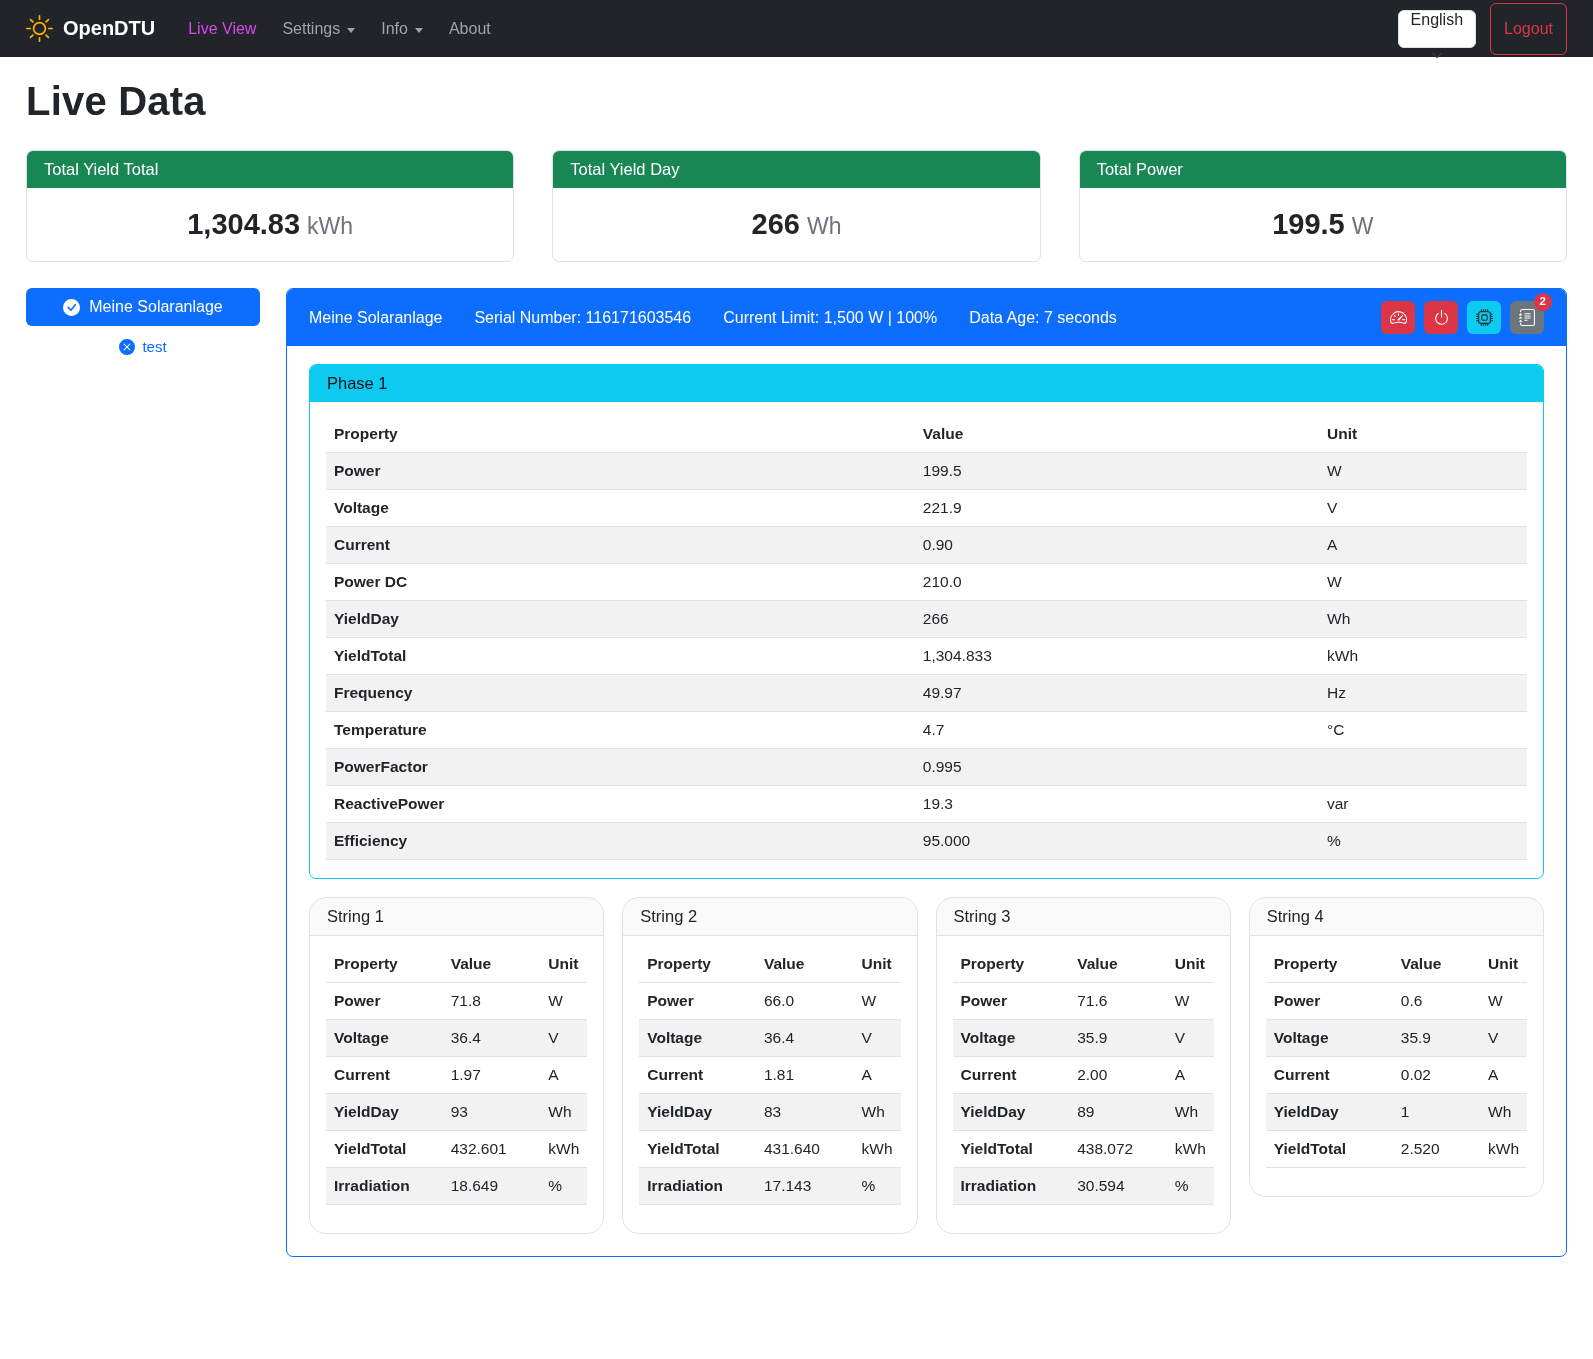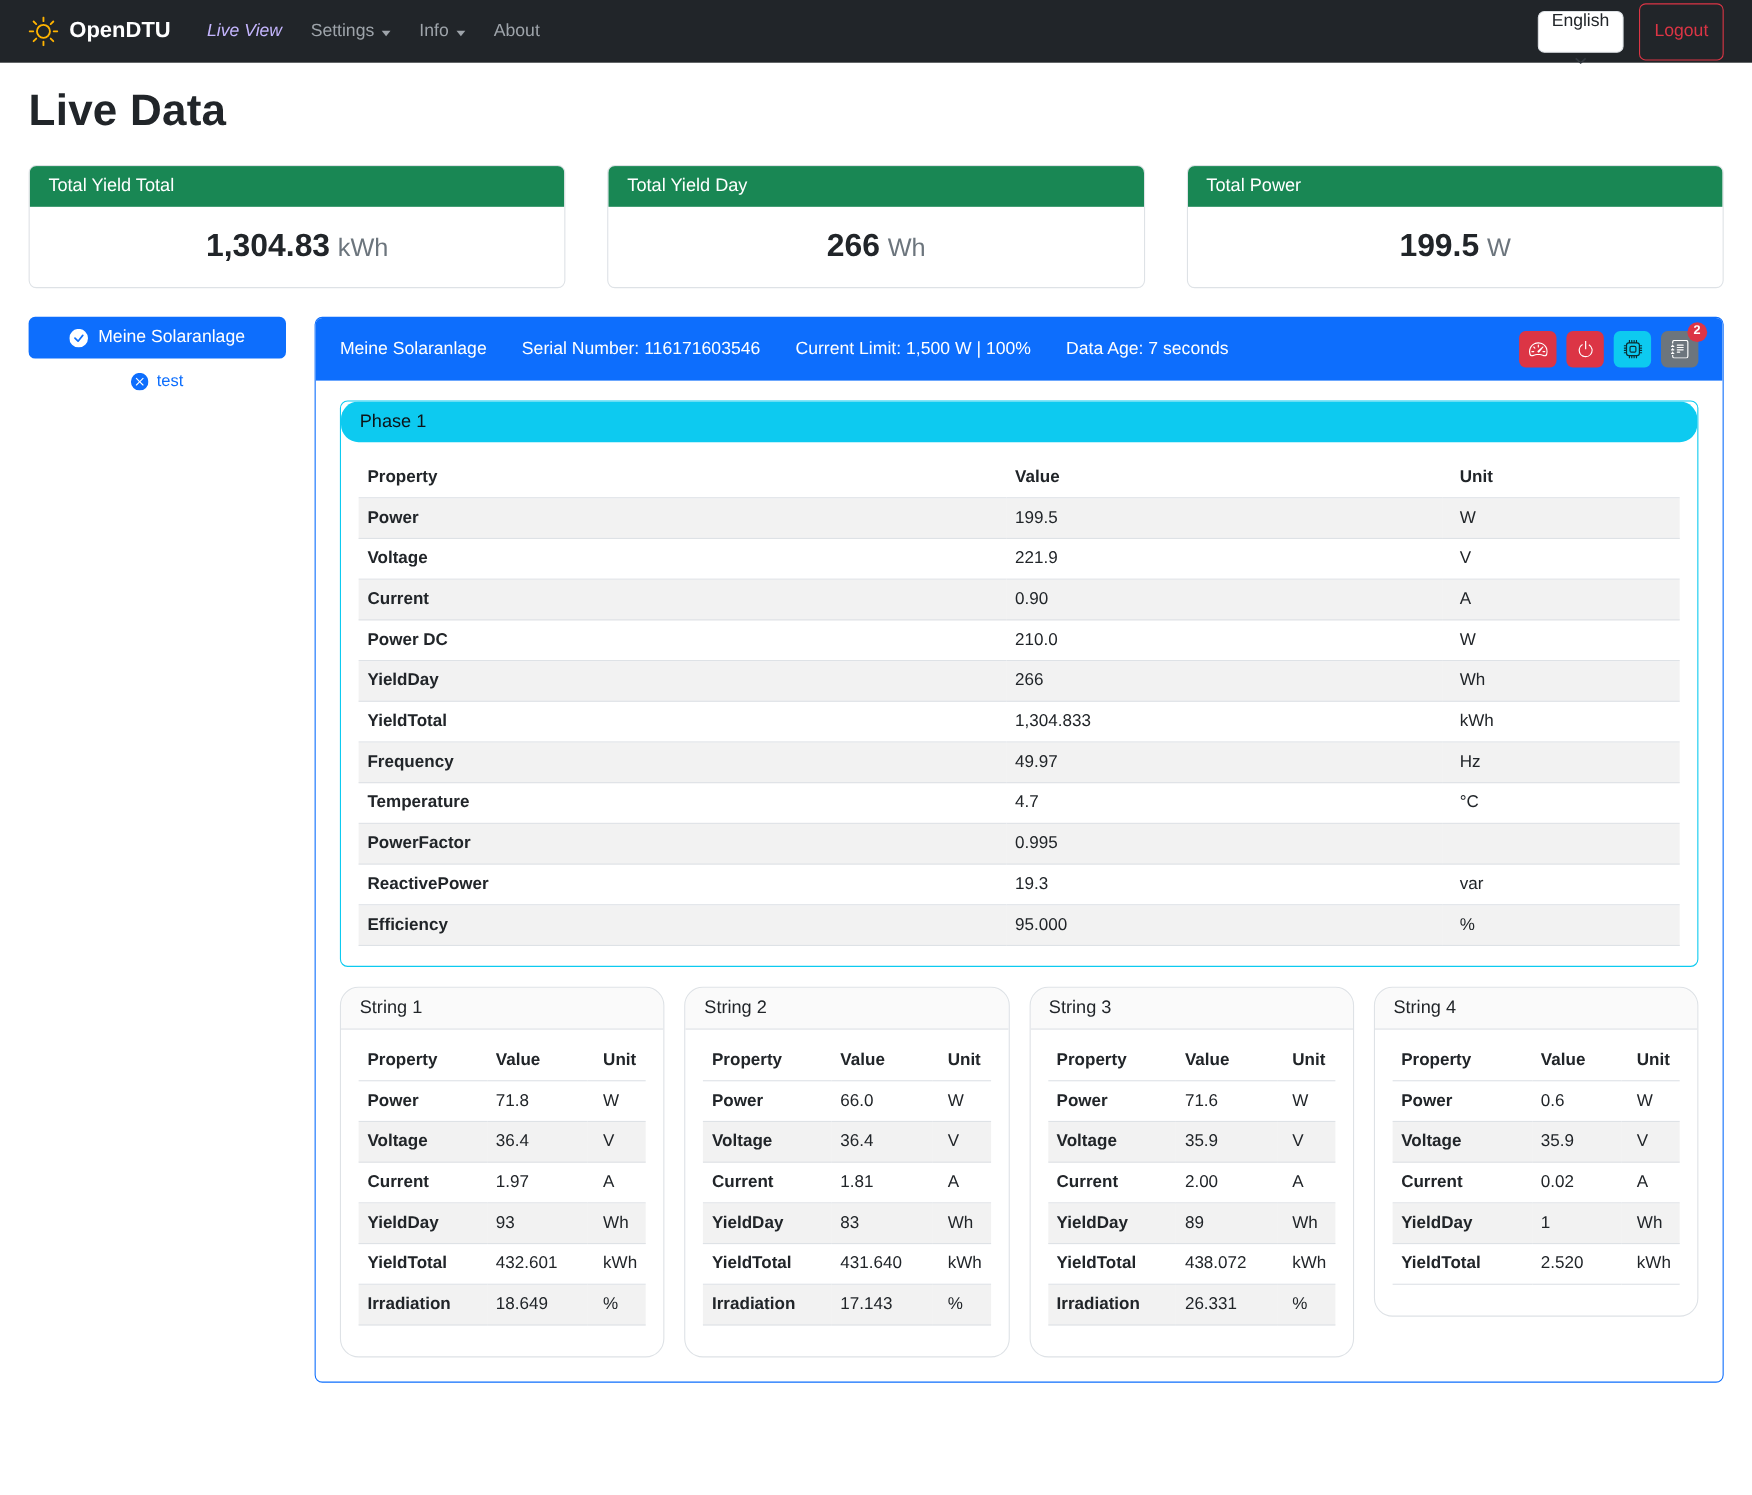--- a/index.html
+++ b/index.html
@@ -3,21 +3,21 @@
 <meta charset="utf-8">
 <style>
   * { box-sizing: border-box; margin: 0; padding: 0; }
   html,body { background:#fff; font-family:"Liberation Sans", sans-serif; color:#212529; }
   body { width:1593px; }
 
   
   .navbar { background:#212529; height:57px; display:flex; align-items:center; padding:0 26px; }
   .brand { display:flex; align-items:center; gap:10px; color:#fff; font-size:20px; font-weight:600; margin-right:20px; text-decoration:none; cursor:pointer; }
   .nav-link { color:#9ea4aa; font-size:16px; padding:8px 13px; text-decoration:none; display:flex; align-items:center; gap:7px; cursor:pointer; }
-  .nav-link.active { color:#c4b5fd;font-style:italic; }
+  .nav-link.active { color:#d946ef; }
   .caret { width:0; height:0; border-left:4.5px solid transparent; border-right:4.5px solid transparent; border-top:5px solid currentColor; display:inline-block; margin-top:3px; }
   .nav-spacer { flex:1; }
   .lang-select { background:#fff; border:1px solid #dee2e6; border-radius:6px; height:38px; display:flex; align-items:center; gap:20px; padding:0 12px; font-size:16px; color:#212529; cursor:pointer;flex-direction:column; }
   .logout-btn { border:1px solid #dc3545; color:#dc3545; background:transparent; border-radius:6px; height:52px; padding:0 13px; font-size:16px; cursor:pointer; margin-left:14px; font-family:inherit; }
 
   
   .container { padding:16px 26px 26px; }
   h1.page-title { font-size:40px; font-weight:600; margin:6px 0 26px; letter-spacing:.2px; }
 
   
@@ -40,21 +40,21 @@
   .header-actions { margin-left:auto; display:flex; gap:9px; }
   .icon-btn { width:34px; height:33px; border:none; border-radius:6px; display:flex; align-items:center; justify-content:center; cursor:pointer; position:relative; flex:none; }
   .icon-btn.danger { background:#dc3545; color:#fff; }
   .icon-btn.info { background:#0dcaf0; color:#0b2e33; }
   .icon-btn.secondary { background:#6c757d; color:#fff; }
   .btn-badge { position:absolute; top:-8px; right:-8px; background:#dc3545; color:#fff; font-size:11.5px; line-height:1; padding:3px 6px; border-radius:10px; font-weight:700; }
   .inverter-body { padding:18px 22px 22px; }
 
   
   .phase-card { border:1px solid #0dcaf0; border-radius:7px; margin-bottom:18px; overflow:hidden; background:#fff; }
-  .phase-header { background:#0dcaf0; color:#0c1418; padding:9px 17px; font-size:16.5px;border-radius:16px; }
+  .phase-header { background:#0dcaf0; color:#0c1418; padding:9px 17px; font-size:16.5px; }
   .phase-body { padding:14px 16px 18px; }
 
   
   .data-table { width:100%; border-collapse:collapse; font-size:15.5px; color:#212529; }
   .data-table th, .data-table td { padding:9px 8px; border-bottom:1px solid #dee2e6; text-align:left; font-weight:400; vertical-align:middle; }
   .data-table thead th { font-weight:700; }
   .data-table th.prop { font-weight:700; }
   .data-table .val { text-align:left; }
   .phase-table .unit { width:216px; padding-left:16px; }
   .string-table .unit { width:46px; padding-left:14px; }
@@ -394,21 +394,21 @@
                       <td class="val">89</td>
                       <td class="unit">Wh</td>
                     </tr>
                     <tr>
                       <th class="prop">YieldTotal</th>
                       <td class="val">438.072</td>
                       <td class="unit">kWh</td>
                     </tr>
                     <tr>
                       <th class="prop">Irradiation</th>
-                      <td class="val">26.331</td>
+                      <td class="val">30.594</td>
                       <td class="unit">%</td>
                     </tr>
                   </tbody>
               </table>
             </div>
           </div>
 
           <div class="string-card">
             <div class="string-header">String 4</div>
             <div class="string-body">

